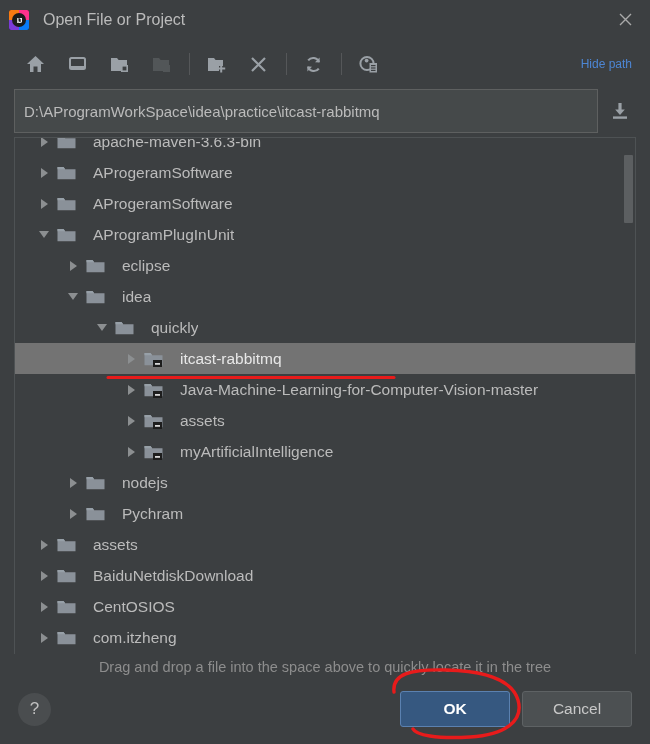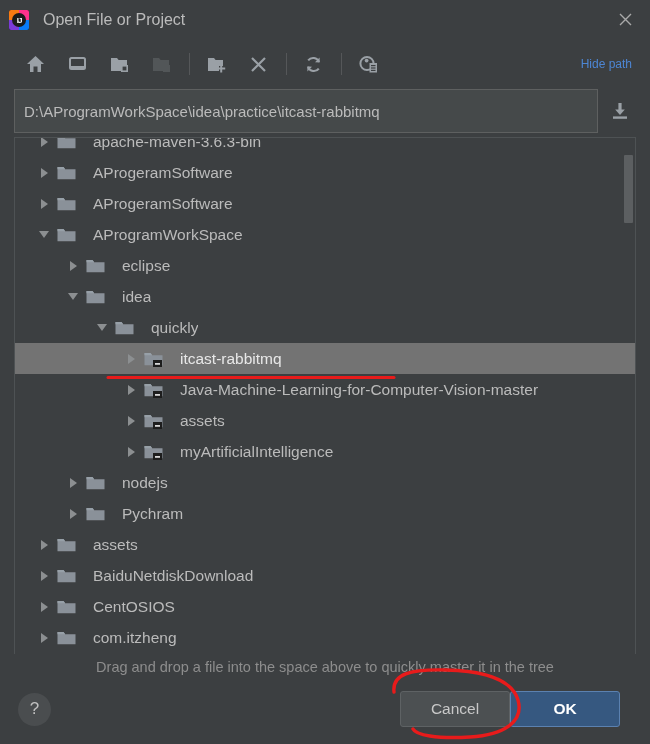--- a/index.html
+++ b/index.html
@@ -377,21 +377,21 @@
           <div class="indent" style="width: 10px;"></div>
           <div class="arrow">
             <div class="tri-d"></div>
           </div>
           <div class="folder">
             <svg width="19" height="16" viewBox="0 0 19 16">
               <path d="M0.5 2 h6 l1.7 2.2 H18.5 v10 H0.5 Z" fill="#8a9199"></path>
               <path d="M0.5 2 h6 l1.7 2.2 H0.5 Z" fill="#97a0a8"></path>
             </svg>
           </div>
-          <div class="row-label">AProgramWorkSpace</div>
+          <div class="row-label">AProgramPlugInUnit</div>
         </div>
         <div class="row">
           <div class="indent" style="width: 39px;"></div>
           <div class="arrow">
             <div class="tri-r"></div>
           </div>
           <div class="folder">
             <svg width="19" height="16" viewBox="0 0 19 16">
               <path d="M0.5 2 h6 l1.7 2.2 H18.5 v10 H0.5 Z" fill="#8a9199"></path>
               <path d="M0.5 2 h6 l1.7 2.2 H0.5 Z" fill="#97a0a8"></path>
@@ -562,27 +562,27 @@
             </svg>
           </div>
           <div class="row-label">com.itzheng</div>
         </div>
       </div>
     <div class="scrollbar">
       <div class="scroll-thumb"></div>
     </div>
   </div>
 
-  <div class="hint">Drag and drop a file into the space above to quickly master it in the tree</div>
+  <div class="hint">Drag and drop a file into the space above to quickly locate it in the tree</div>
 
   <div class="buttonbar">
     <div class="help-btn">?</div>
     <div class="btns">
+      <div class="btn primary">OK</div>
       <div class="btn secondary">Cancel</div>
-      <div class="btn primary">OK</div>
     </div>
   </div>
 
   <svg class="annot" viewBox="0 0 650 744">
     <line id="annot-underline" x1="108" y1="377.5" x2="394" y2="377.5" stroke="#e81b1b" stroke-width="3" stroke-linecap="round"></line>
     <path id="annot-ellipse" d="M394 692 C392 674 410 669 446 670 C486 671 512 680 518 700
              C524 721 505 735 470 737 C436 739 416 735 413 729" stroke="#e81b1b" stroke-width="3.4" fill="none" stroke-linecap="round"></path>
   </svg>
 
 </div>

